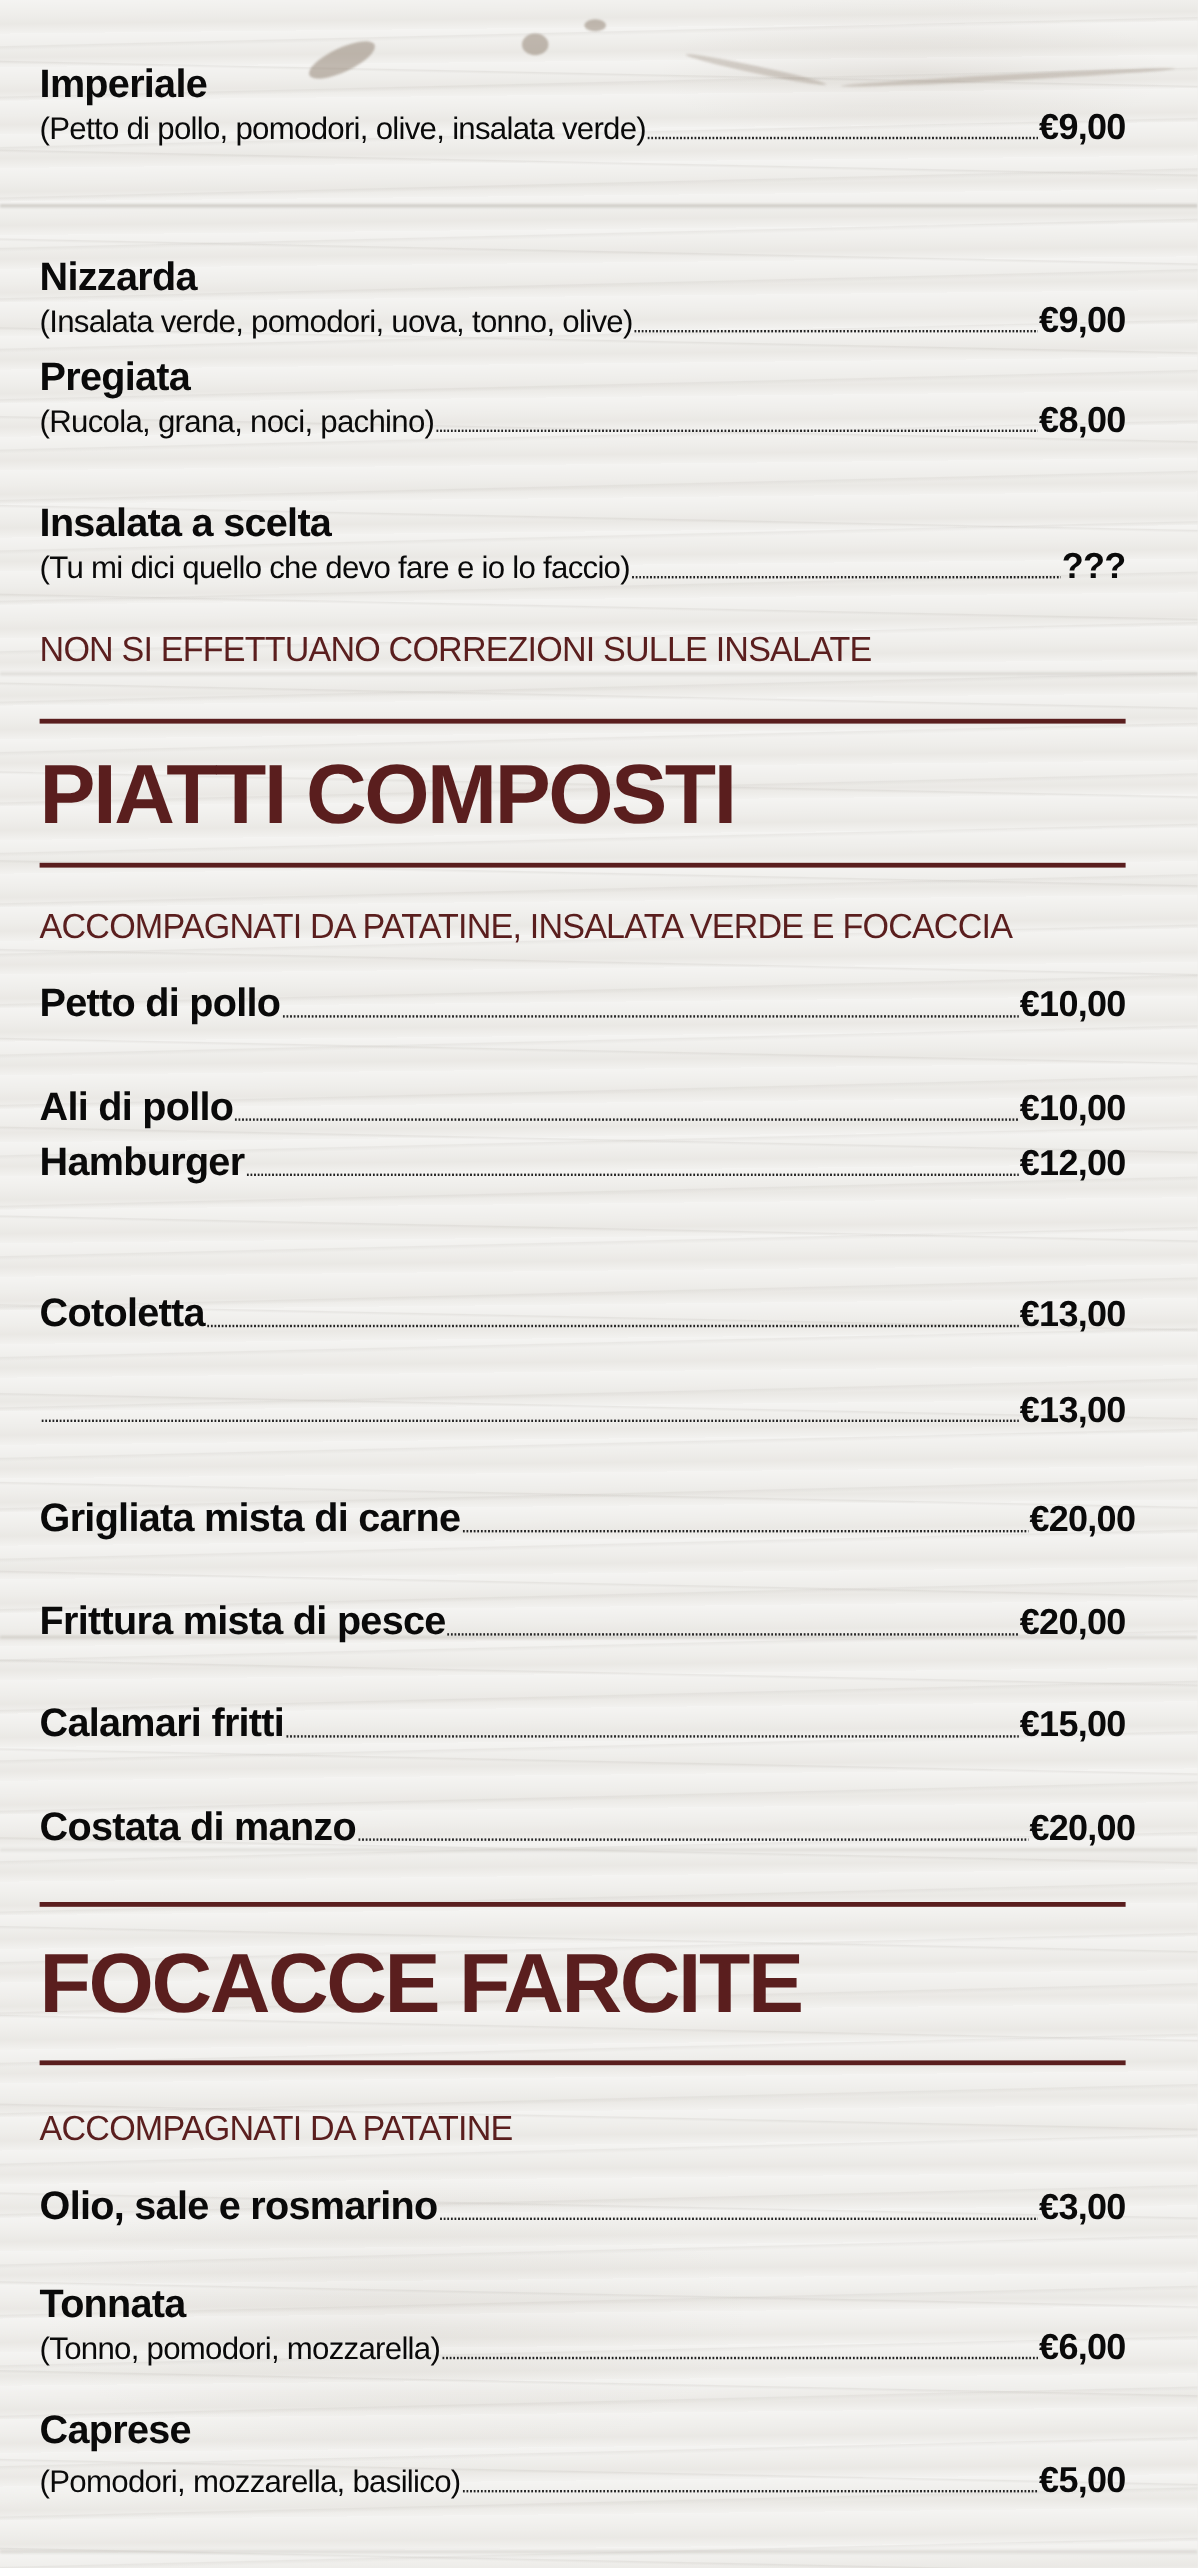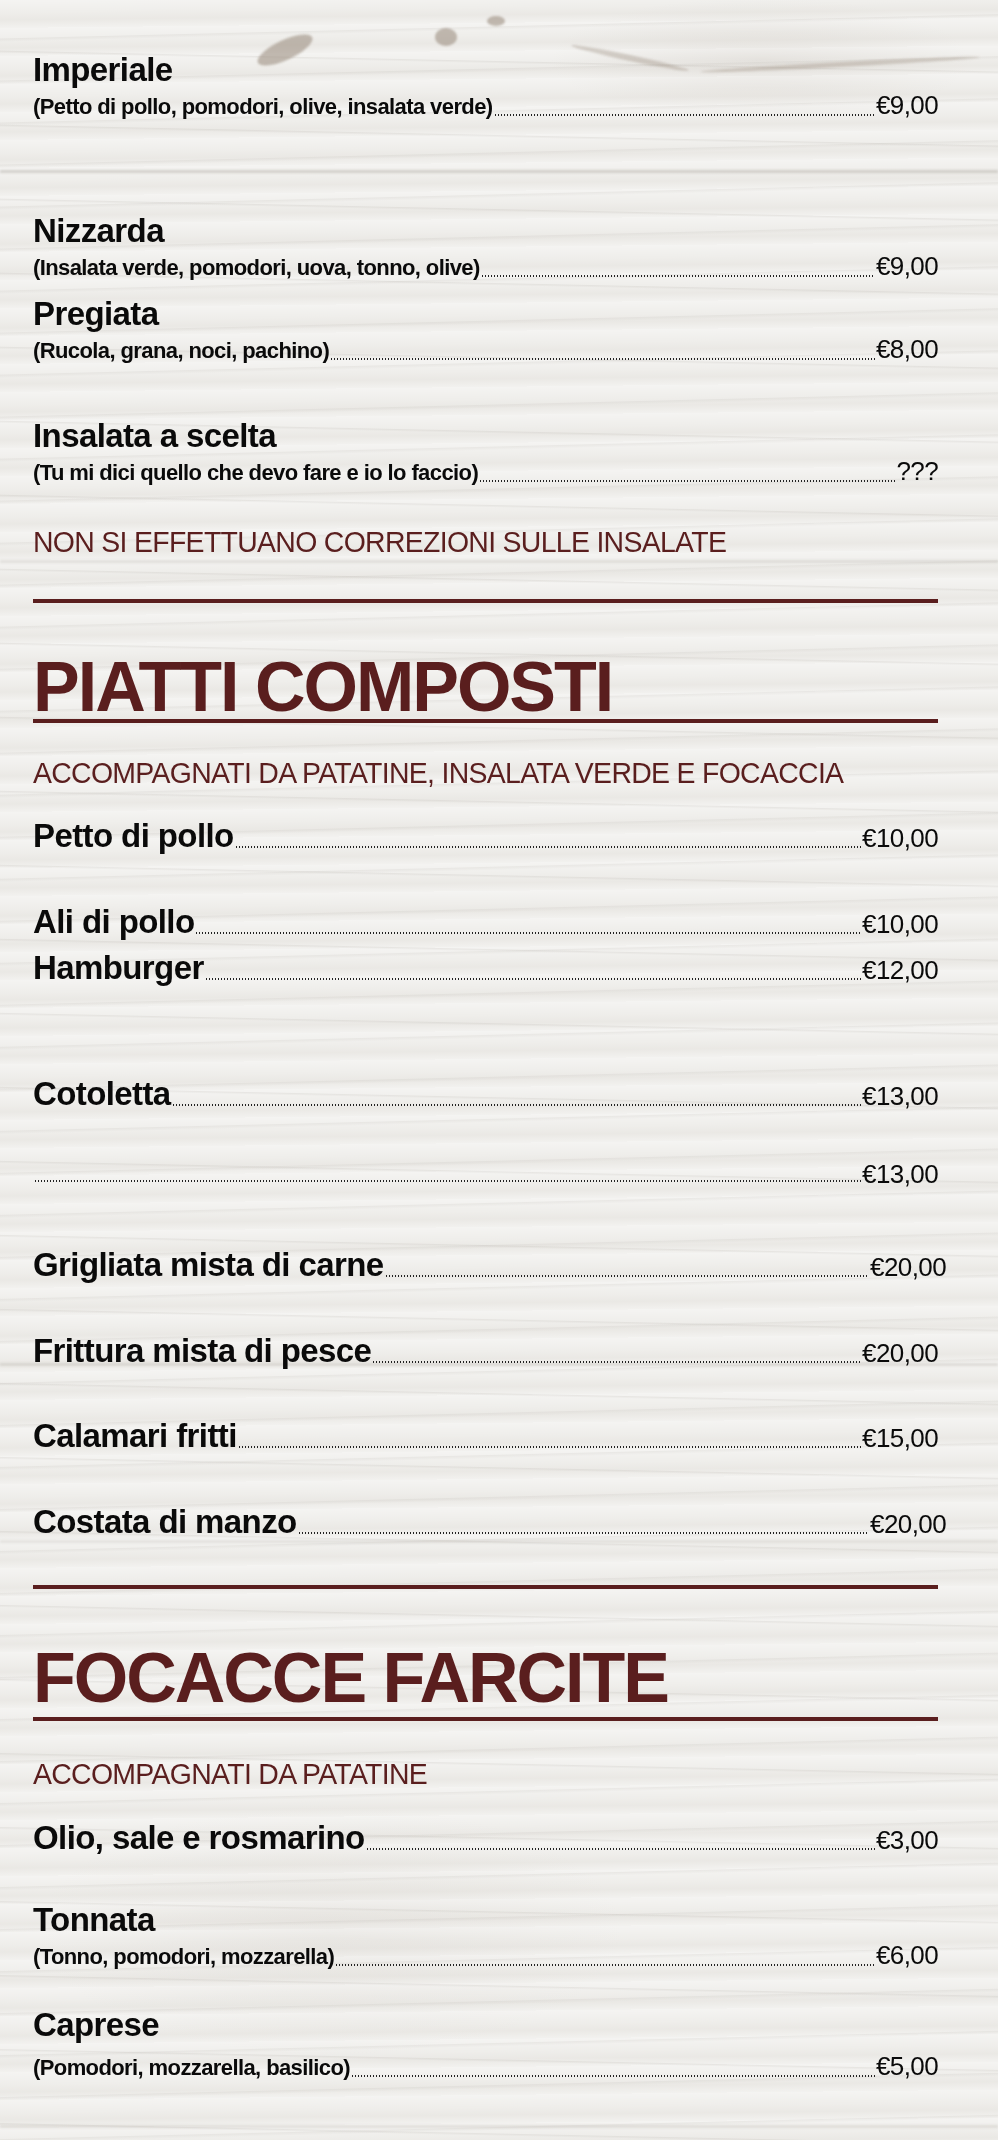--- a/index.html
+++ b/index.html
@@ -17,36 +17,36 @@
   }
   .knot { position: absolute; background: rgba(150,135,120,0.55); border-radius: 50%; filter: blur(1px); }
   .plank { position: absolute; left: 0; width: 998px; height: 3px; background: rgba(175,170,162,0.45); filter: blur(1px); }
   .content { position: absolute; left: 33px; top: 0; width: 905px; }
   .item { position: absolute; left: 0; width: 905px; }
   .item-title {
     font-weight: 700; font-size: 33px; letter-spacing: -0.6px; line-height: 40px;
     white-space: nowrap;
   }
   .line { display: flex; align-items: baseline; width: 905px; white-space: nowrap; }
-  .desc { font-size: 22px; letter-spacing: -0.6px; line-height: 34px; font-weight: 700; }
+  .desc { font-size: 26px; letter-spacing: -0.6px; line-height: 34px; font-weight: 400; }
   .leader {
     flex: 1; margin: 0 1px; height: 2px; align-self: flex-end; margin-bottom: 8px;
     background-image: radial-gradient(circle, #222 0.9px, rgba(0,0,0,0) 1.1px);
     background-size: 3px 2px; background-repeat: repeat-x;
   }
-  .price { font-size: 26px; letter-spacing: -0.6px; font-weight: 400; }
+  .price { font-size: 30px; letter-spacing: -0.6px; font-weight: 700; }
   .price.overhang { margin-right: -8px; }
   .note {
     position: absolute; left: 0; color: #5a1e1e; font-size: 29px; letter-spacing: -0.7px;
     font-weight: 400; white-space: nowrap; transform: scaleX(0.98); transform-origin: left;
   }
   .rule { position: absolute; left: 0; width: 905px; height: 4px; background: #5a1e1e; }
   .section-title {
     position: absolute; left: 0; color: #5a1e1e; font-weight: 700; font-size: 70px;
-    letter-spacing: -2px; line-height: 80px; white-space: nowrap; margin-top: 25px;
+    letter-spacing: -2px; line-height: 80px; white-space: nowrap;
   }
 </style>
 </head>
 <body>
 
 <div class="knot" style="left:255px;top:40px;width:60px;height:20px;transform:rotate(-25deg);"></div>
 <div class="knot" style="left:435px;top:28px;width:22px;height:18px;"></div>
 <div class="knot" style="left:487px;top:16px;width:18px;height:10px;"></div>
 <div class="knot" style="left:570px;top:55px;width:120px;height:6px;transform:rotate(12deg);background:rgba(150,135,120,0.35);"></div>
 <div class="knot" style="left:700px;top:62px;width:280px;height:5px;transform:rotate(-3deg);background:rgba(150,135,120,0.35);"></div>

